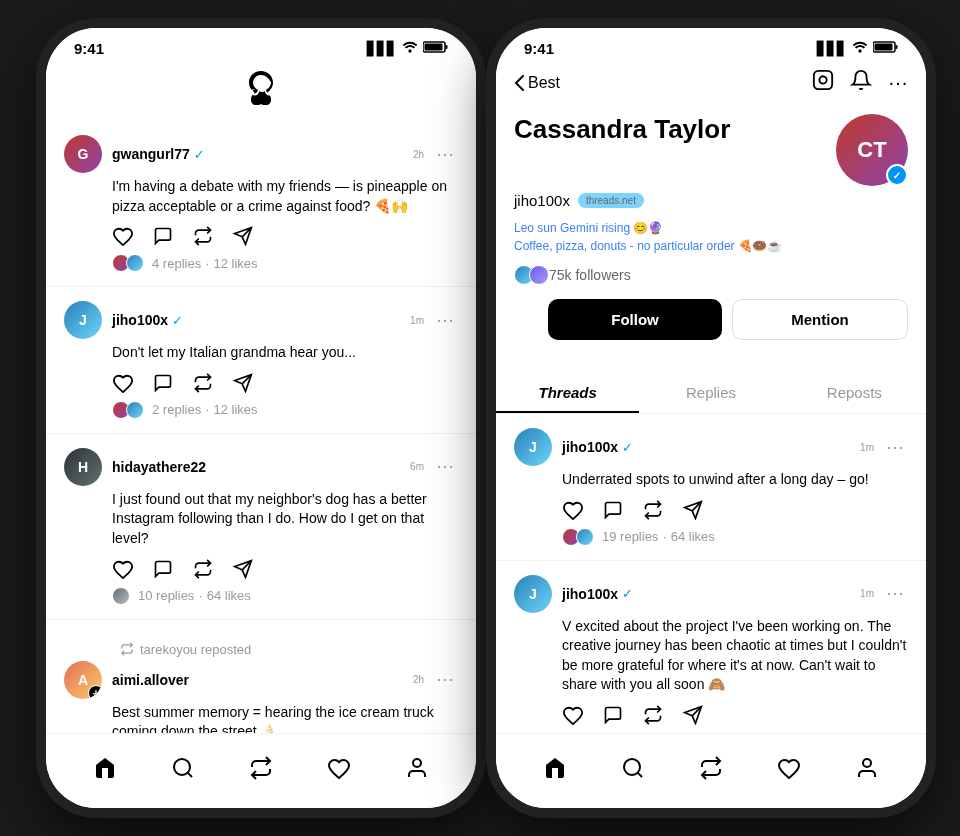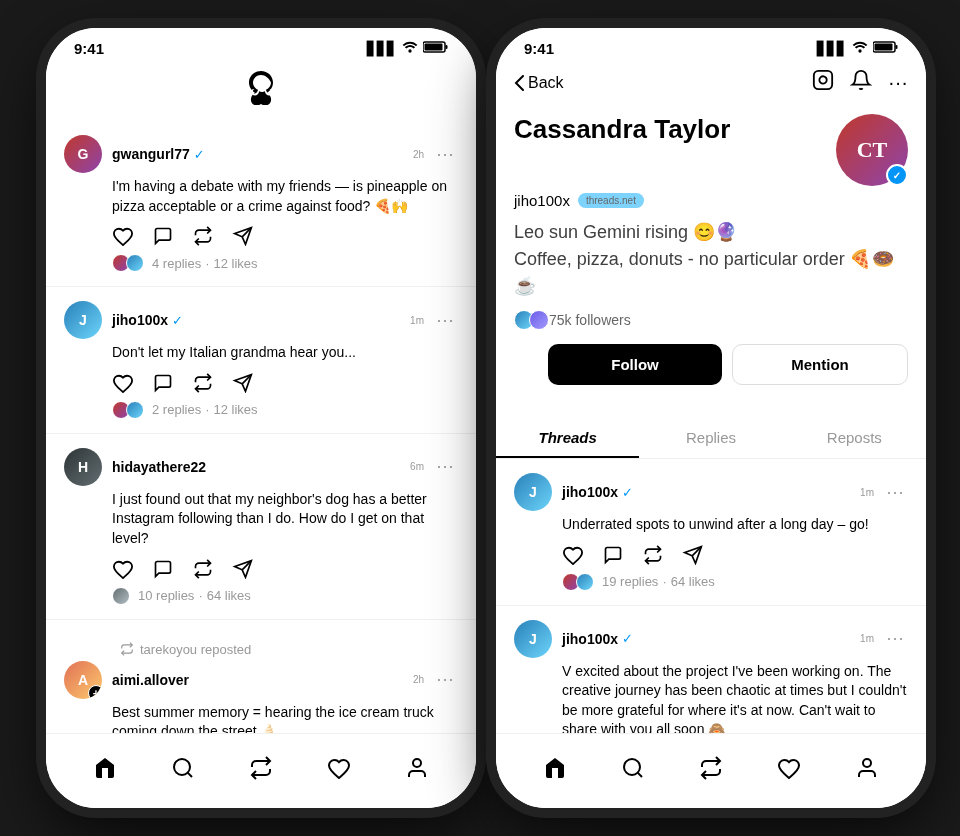--- a/index.html
+++ b/index.html
@@ -250,21 +250,20 @@
       border-radius: 50%;
       background: linear-gradient(135deg, #c0392b, #8e44ad);
       display: flex;
       align-items: center;
       justify-content: center;
       font-size: 22px;
       color: #fff;
       font-weight: bold;
       position: relative;
       flex-shrink: 0;
-      font-family: Liberation Serif, serif;
     }
     .profile-avatar-badge {
       position: absolute;
       bottom: 0;
       right: 0;
       width: 22px;
       height: 22px;
       background: #0095f6;
       border-radius: 50%;
       border: 2px solid #fff;
@@ -285,22 +284,22 @@
       color: #000;
     }
     .threads-badge {
       background: #7dd3fc;
       padding: 2px 8px;
       border-radius: 10px;
       font-size: 10px;
       color: #666;
     }
     .profile-bio {
-      font-size: 18px;
-      color: #404040;
+      font-size: 12px;
+      color: #3b82f6;
       line-height: 1.5;
       margin-bottom: 10px;
     }
     .followers-row {
       display: flex;
       align-items: center;
       gap: 0;
       margin-bottom: 14px;
     }
     .followers-avatars {
@@ -661,21 +660,21 @@
             </svg>
         </span>
       </div>
     </div>
 
     <div class="profile-nav">
       <div class="back-btn">
         <svg width="10" height="16" viewBox="0 0 10 16" fill="none">
             <path d="M9 1L2 8L9 15" stroke="#000" stroke-width="2" stroke-linecap="round"></path>
           </svg>
-        <span>Back</span>
+        <span>Best</span>
       </div>
       <div class="profile-nav-icons">
         <span class="profile-nav-icon">
           <svg width="22" height="22" viewBox="0 0 24 24" fill="none" stroke="#000" stroke-width="2">
               <rect x="2" y="2" width="20" height="20" rx="5" ry="5"></rect>
               <path d="M16 11.37A4 4 0 1 1 12.63 8 4 4 0 0 1 16 11.37z"></path>
               <line x1="17.5" y1="6.5" x2="17.51" y2="6.5"></line>
             </svg>
         </span>
         <span class="profile-nav-icon">

